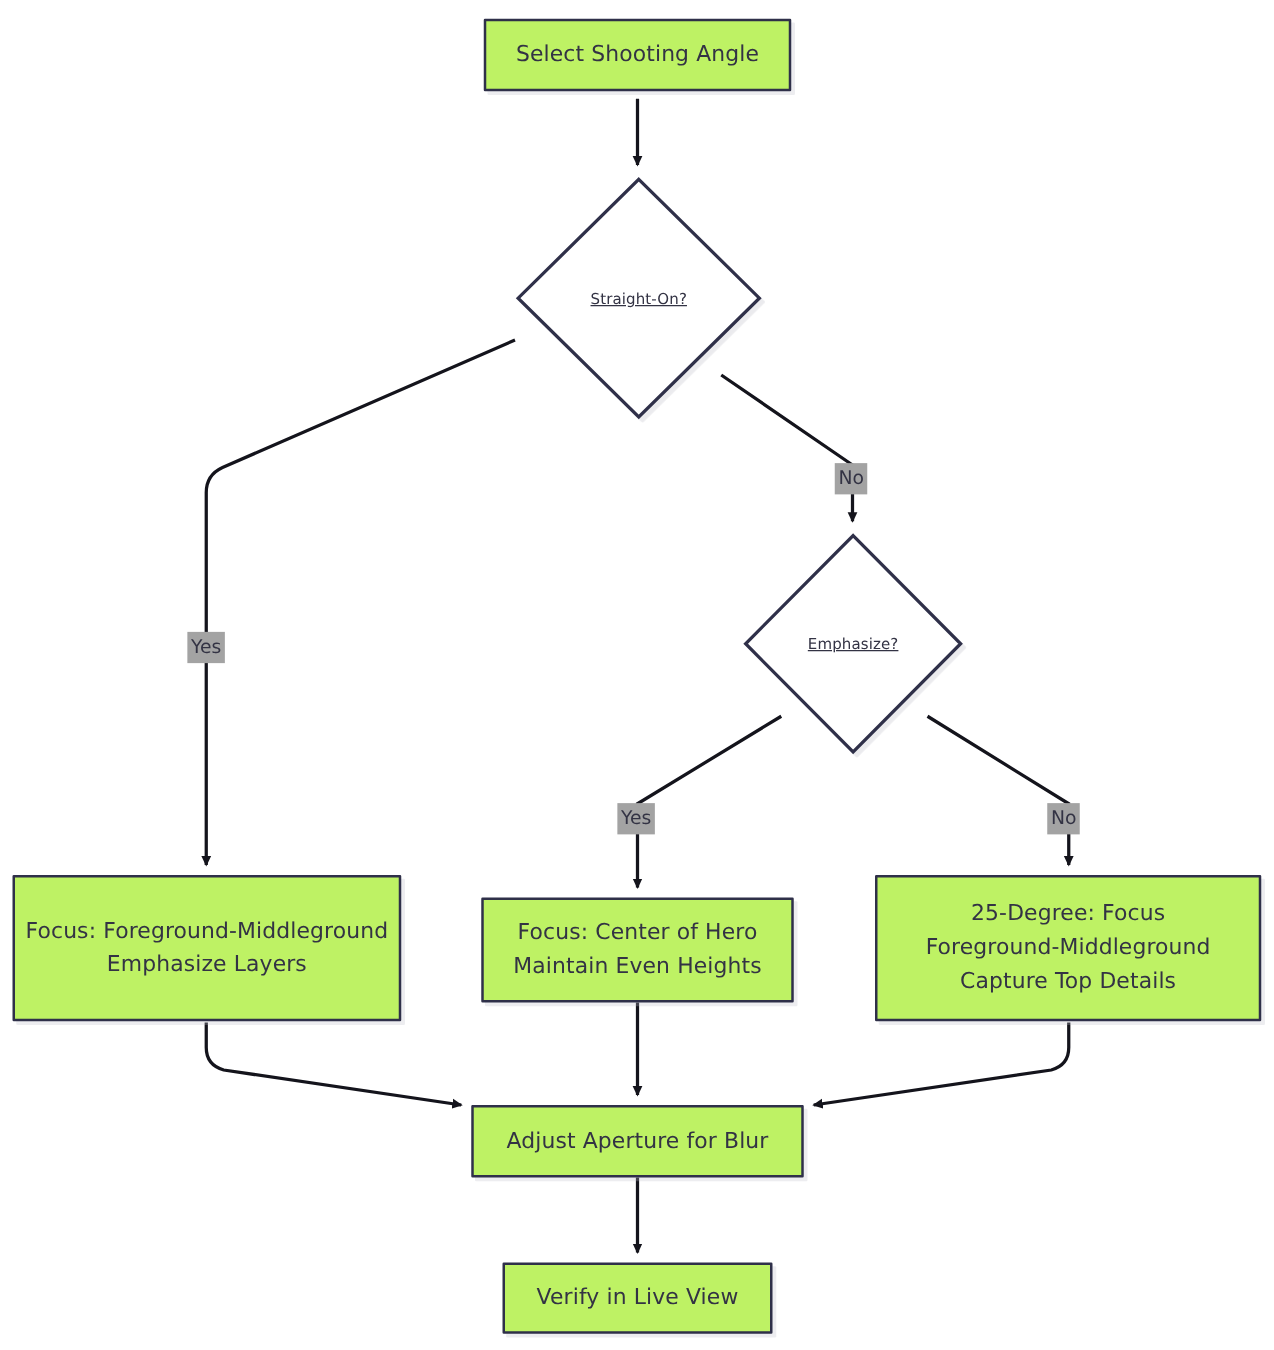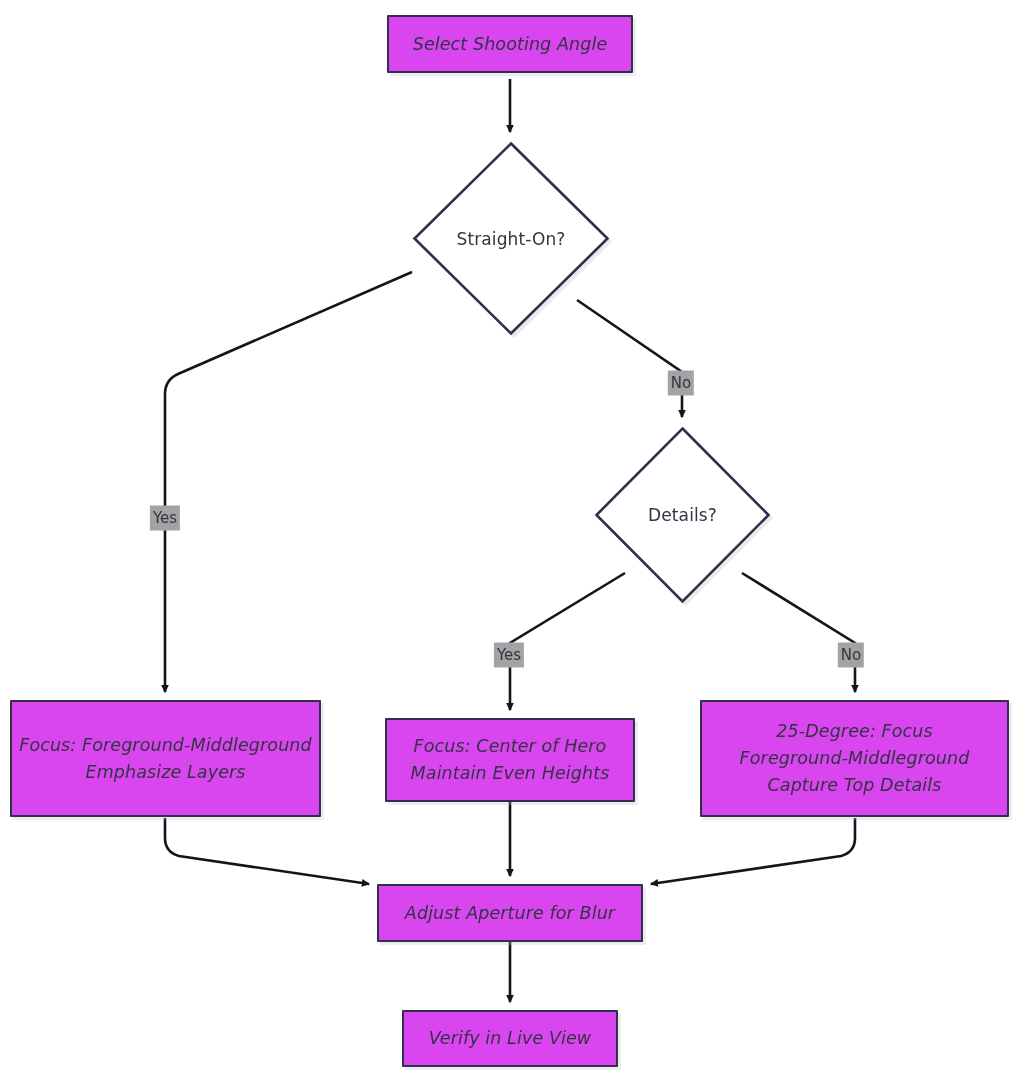--- a/index.html
+++ b/index.html
@@ -26,22 +26,21 @@
     pointer-events: none;
   }
   .node {
     position: absolute;
     box-sizing: border-box;
     display: flex;
     align-items: center;
     justify-content: center;
     text-align: center;
     color: #333344;
-    background: #d946ef;
-    font-style: italic;
+    background: #bef264;
   }
   .node-rect {
     border: 2px solid #2f3049;
     border-radius: 1px;
     box-shadow: 3px 3px 0 rgba(190,190,200,0.28);
   }
   .node-label {
     font-size: 17.5px;
     line-height: 27px;
     color: #333344;
@@ -58,23 +57,24 @@
     height: 100%;
   }
   .diamond-text {
     position: absolute;
     left: 0; top: 0;
     width: 100%;
     height: 100%;
     display: flex;
     align-items: center;
     justify-content: center;
-    font-size: 17px;
+    font-size: 12px;
     color: #333344;
     letter-spacing: 0.1px;
+    text-decoration: underline;
   }
   .edge-label {
     position: absolute;
     background: #a3a3a3;
     color: #333344;
     font-size: 15px;
     line-height: 20px;
     padding: 2px 3px 3px 3px;
     transform: translate(-50%, -50%);
     white-space: nowrap;
@@ -119,21 +119,21 @@
     <svg class="diamond-shape" viewBox="0 0 202 199">
       <polygon points="101,4.5 197.5,99.5 101,194.5 4.5,99.5" fill="#ffffff" stroke="#2f3049" stroke-width="2.6" style="filter:drop-shadow(3px 3px 0 rgba(190,190,200,0.30));"></polygon>
     </svg>
     <div class="diamond-text">Straight-On?</div>
   </div>
 
   <div class="diamond-wrap" style="left:592px; top:424px; width:181px; height:182px;">
     <svg class="diamond-shape" viewBox="0 0 181 182">
       <polygon points="90.5,4.5 176.5,91 90.5,177.5 4.5,91" fill="#ffffff" stroke="#2f3049" stroke-width="2.6" style="filter:drop-shadow(3px 3px 0 rgba(190,190,200,0.30));"></polygon>
     </svg>
-    <div class="diamond-text">Details?</div>
+    <div class="diamond-text">Emphasize?</div>
   </div>
 
   <div class="node node-rect" style="left:385px; top:718px; width:250px; height:84px;">
     <span class="node-label">Focus: Center of Hero
 Maintain Even Heights</span>
   </div>
 
   <div class="node node-rect" style="left:10px; top:700px; width:311px; height:117px;">
     <span class="node-label">Focus: Foreground-Middleground
 Emphasize Layers</span>

